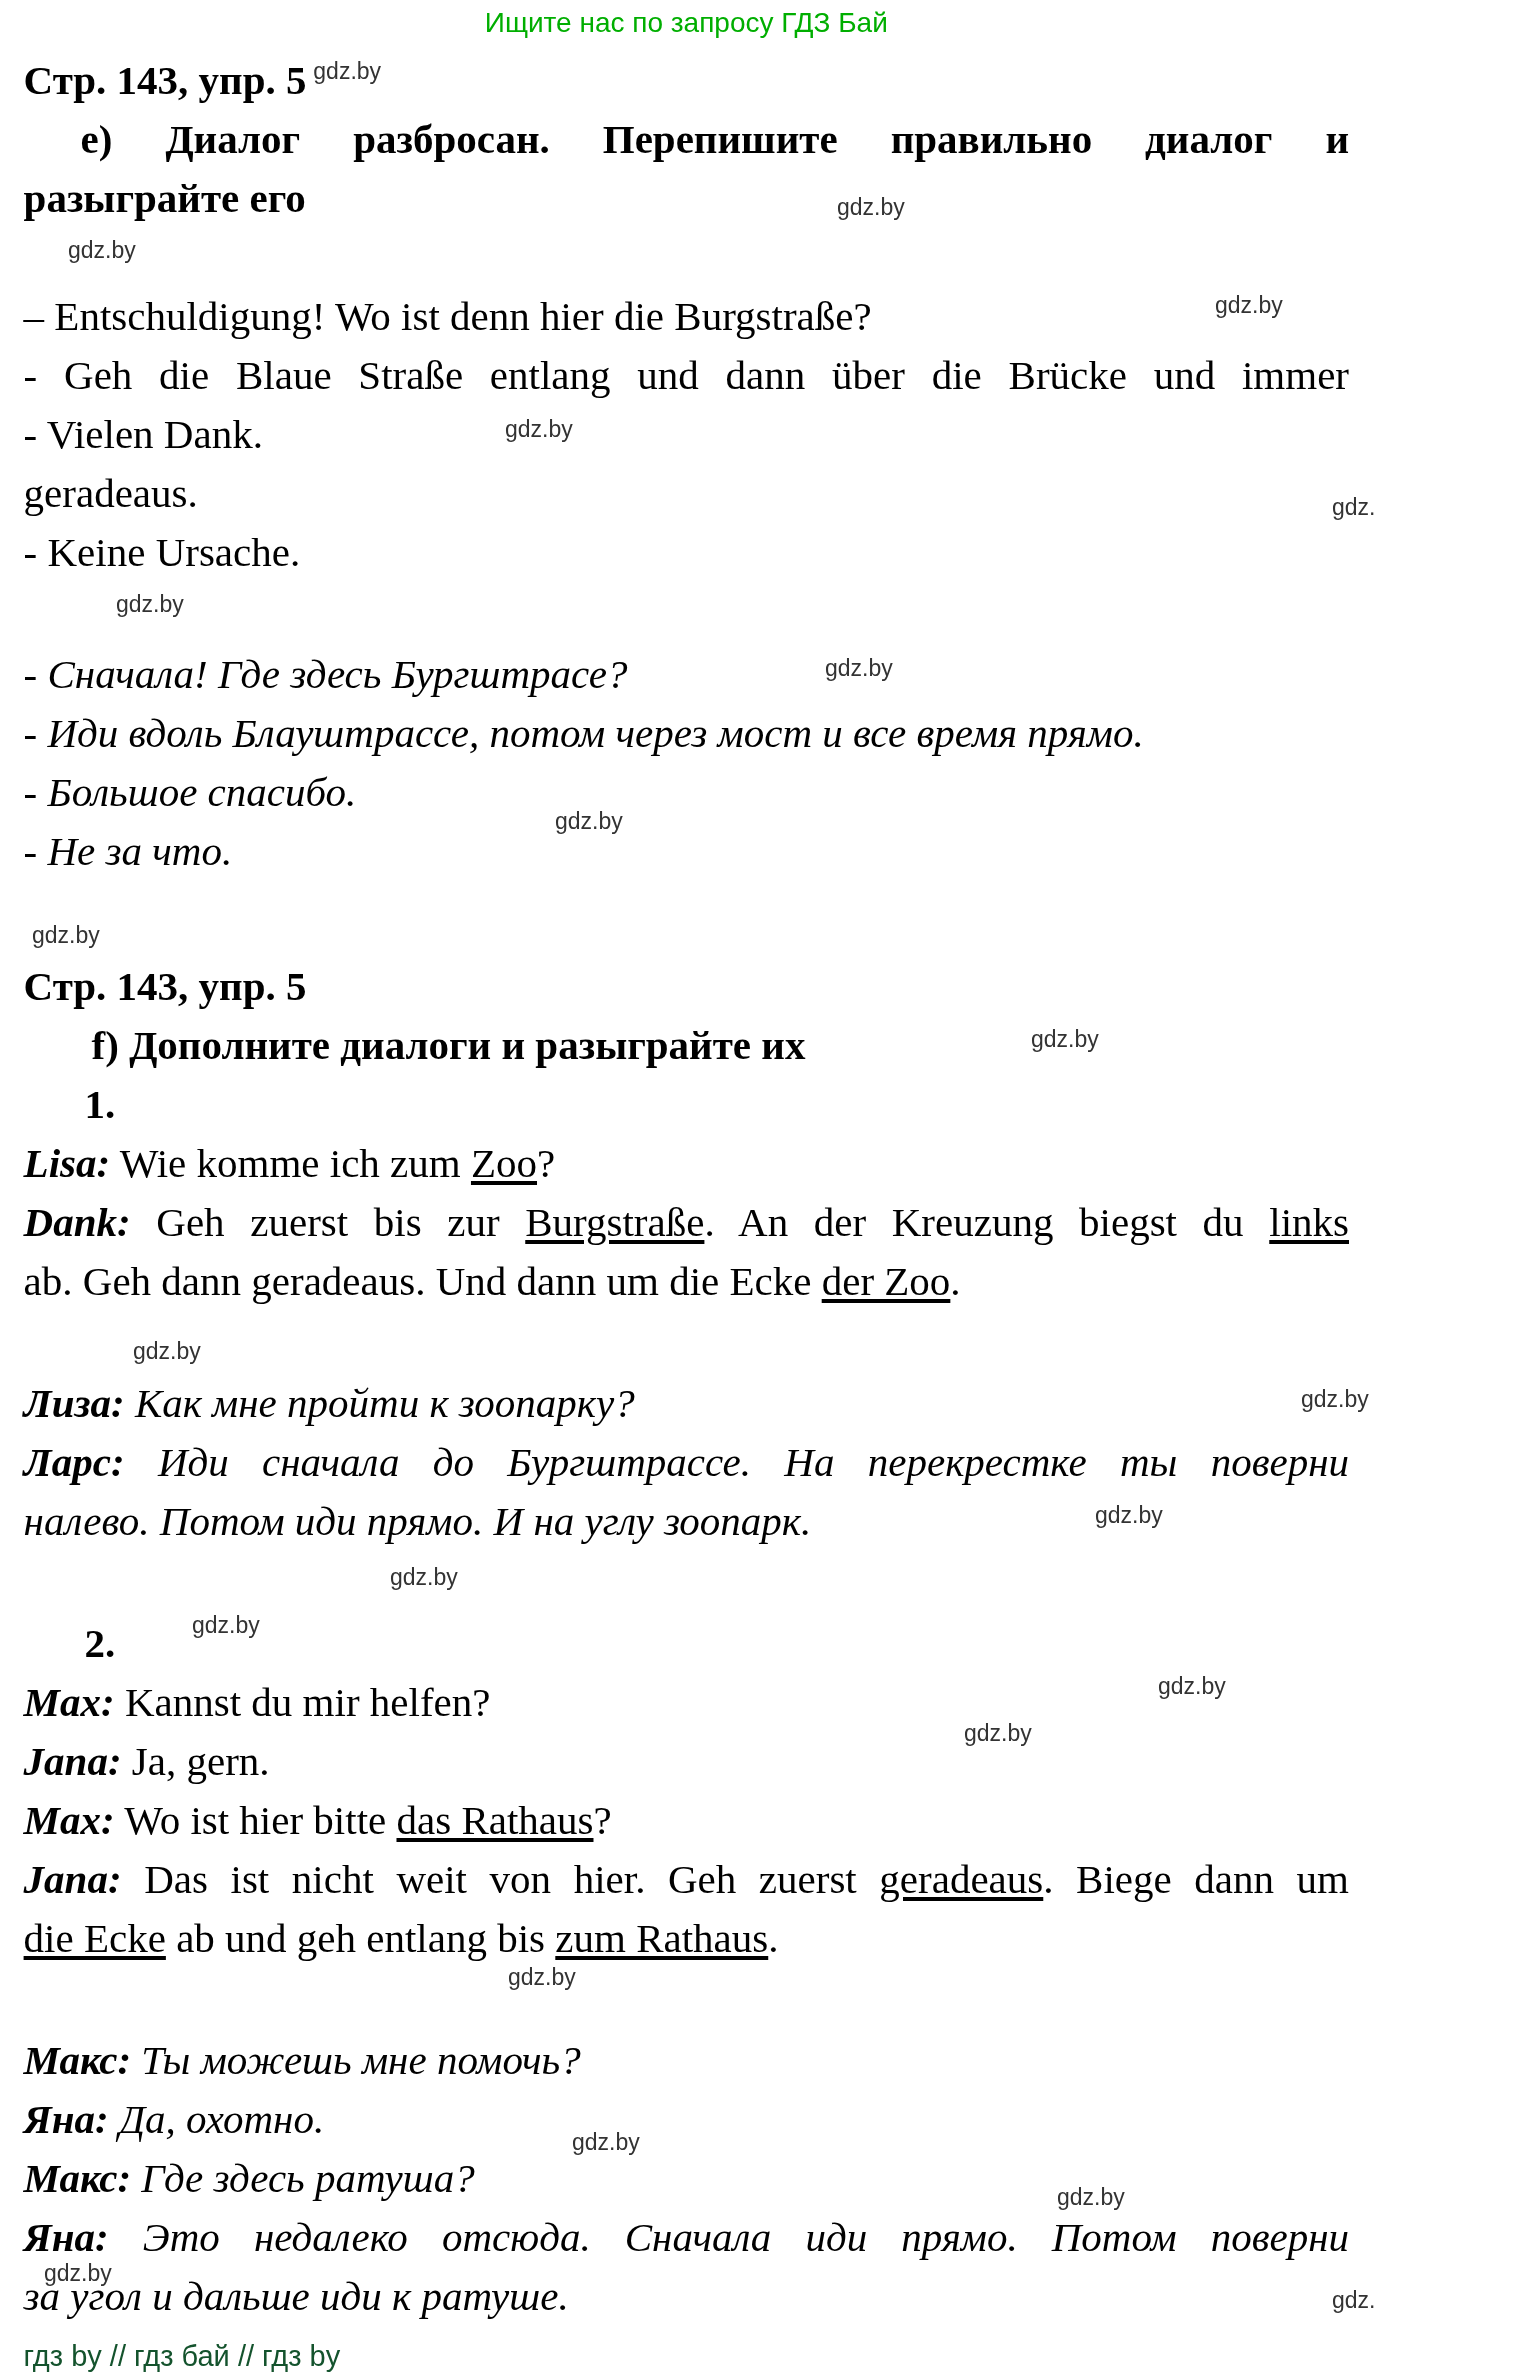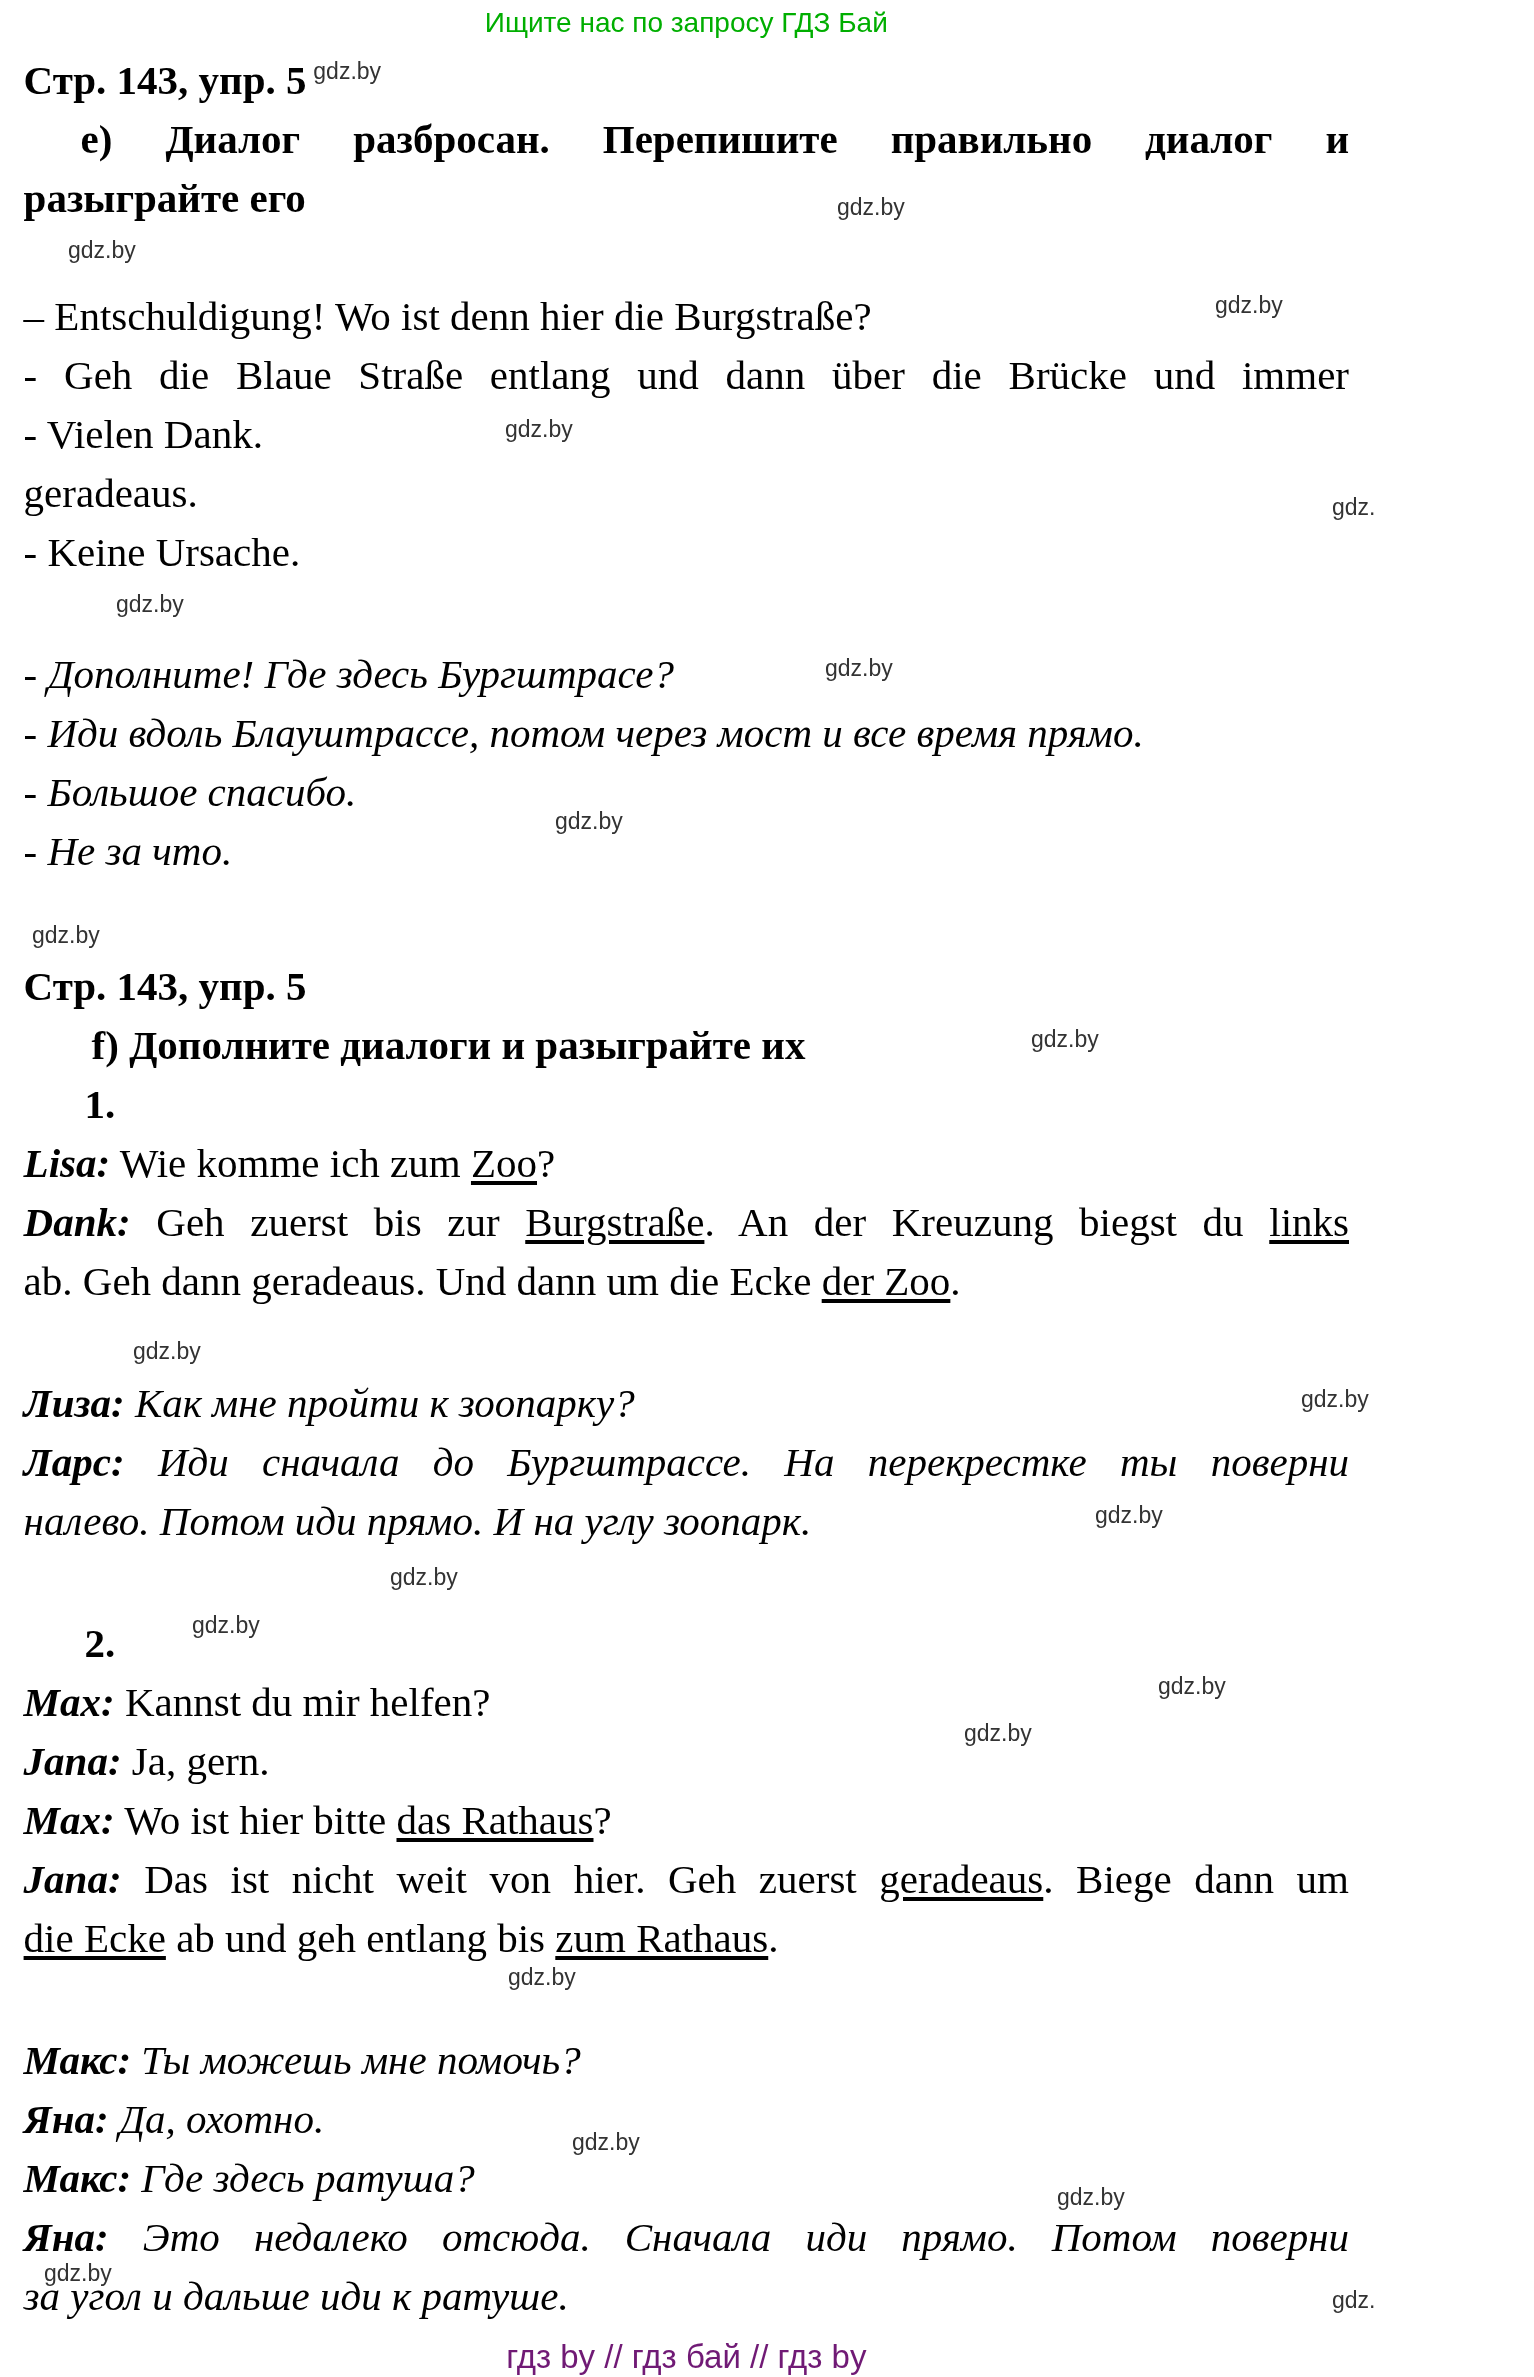--- a/index.html
+++ b/index.html
@@ -31,24 +31,23 @@
   .green-note {
     font-family: "Liberation Sans", sans-serif;
     font-size: 28px;
     line-height: 39px;
     color: #00ae00;
     text-align: center;
     padding-top: 3.4px;
   }
   .footer {
     font-family: "Liberation Sans", sans-serif;
-    font-size: 33px;
+    font-size: 29px;
     line-height: 41px;
-    color: #701a75;
-    text-align: center;
+    color: #14532d;
     margin-top: 10px;
   }
   .wm {
     position: absolute;
     font-family: "Liberation Sans", sans-serif;
     font-size: 23px;
     line-height: 1;
     color: #333333;
     white-space: nowrap;
   }
@@ -74,21 +73,21 @@
 
   <p class="line bold stretch indent-e">е) Диалог разбросан. Перепишите правильно диалог и</p>
   <p class="line bold">разыграйте его</p>
 
   <p class="line de gap70">– Entschuldigung! Wo ist denn hier die Burgstraße?</p>
   <p class="line de stretch">- Geh die Blaue Straße entlang und dann über die Brücke und immer</p>
   <p class="line de">- Vielen Dank.</p>
   <p class="line de">geradeaus.</p>
   <p class="line de">- Keine Ursache.</p>
 
-  <p class="line ru gap75">- Дополните! Где здесь Бургштрасе?</p>
+  <p class="line ru gap75">- Сначала! Где здесь Бургштрасе?</p>
   <p class="line ru">- Иди вдоль Блауштрассе, потом через мост и все время прямо.</p>
   <p class="line ru">- Большое спасибо.</p>
   <p class="line ru">- Не за что.</p>
 
   <div class="heading gap90">Стр. 143, упр. 5</div>
   <p class="line bold indent-f">f)  Дополните диалоги и разыграйте их</p>
 
   <p class="line bold indent-num">1.</p>
   <p class="line de"><span class="speaker">Lisa:</span> <span>Wie komme ich zum </span><u>Zoo</u><span>?</span></p>
   <p class="line de stretch"><span class="speaker">Dank:</span> <span>Geh zuerst bis zur </span><u>Burgstraße</u><span>. An der Kreuzung biegst du </span><u>links</u></p>

